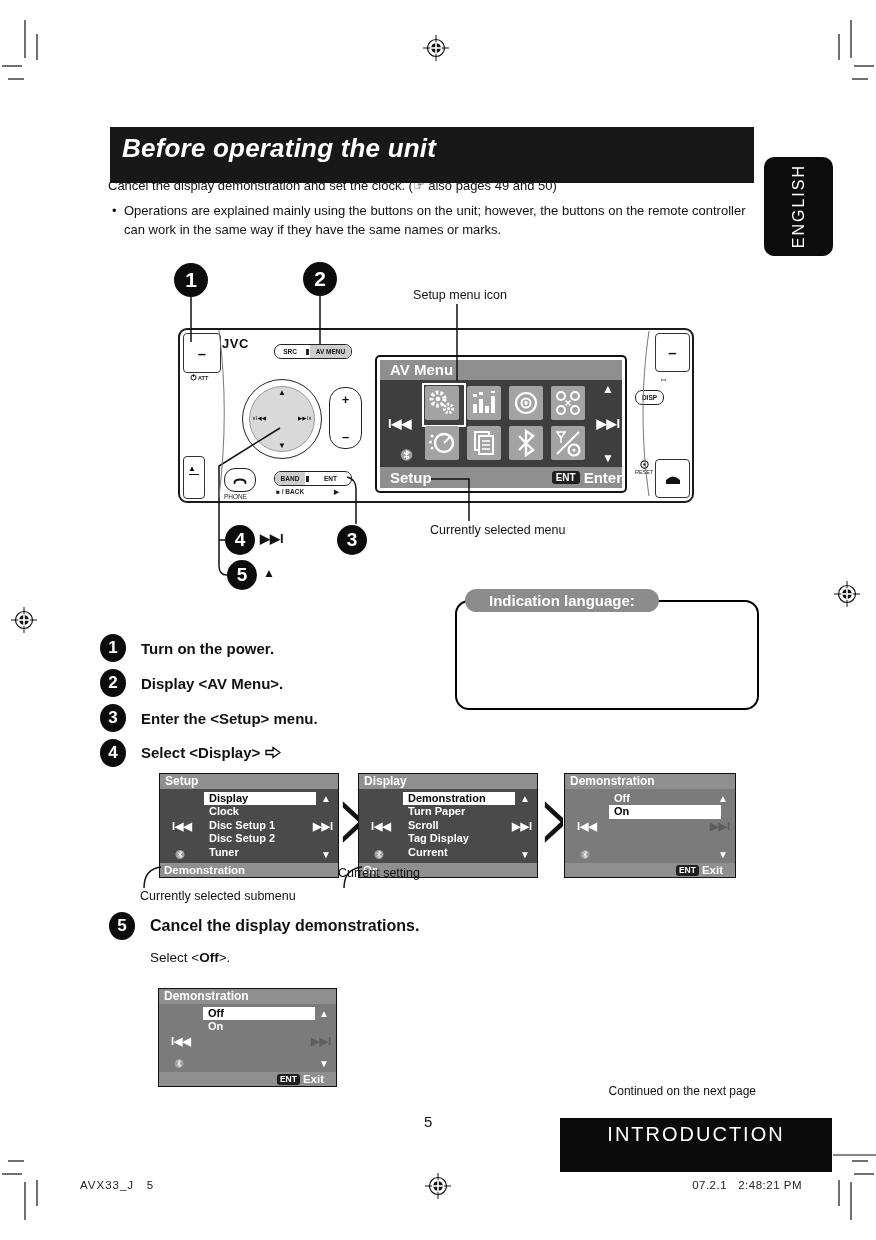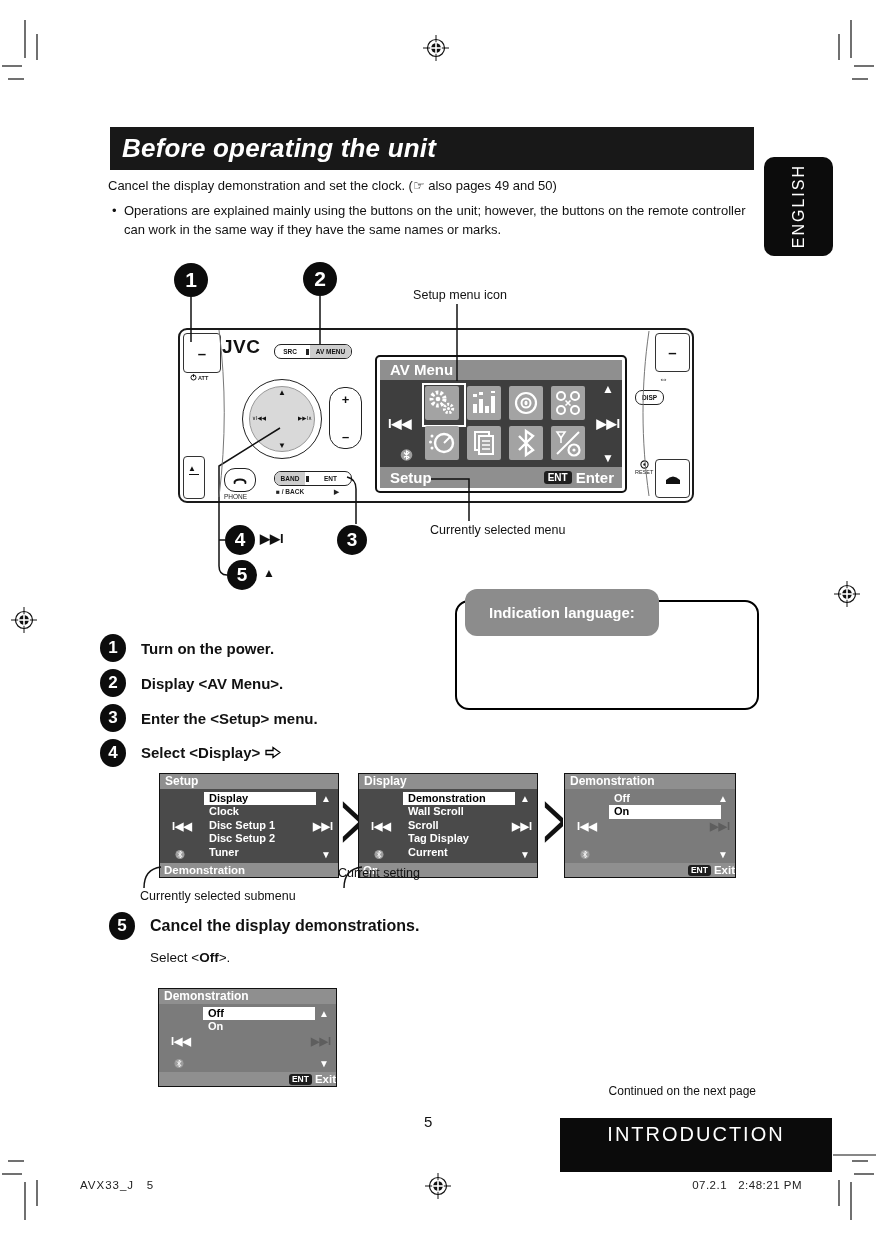--- a/index.html
+++ b/index.html
@@ -2,21 +2,21 @@
 <html><head>
 <meta charset="utf-8">
 <style>
   html,body{margin:0;padding:0;}
   body{width:876px;height:1240px;position:relative;background:#fff;overflow:hidden;
        font-family:"Liberation Sans",sans-serif;color:#111;}
   .abs{position:absolute;}
   .pre{white-space:pre;}
 
   
-  .title-bar{left:110px;top:127px;width:644px;height:43px;background:#181818;}
+  .title-bar{left:110px;top:127px;width:644px;height:56px;background:#181818;}
   .title-bar span{display:block;padding:6px 0 0 12px;color:#fff;font-size:26px;font-weight:bold;font-style:italic;letter-spacing:0.2px;}
   .english-tab{left:764px;top:157px;width:69px;height:99px;background:#0c0c0c;border-radius:10px;display:flex;align-items:center;justify-content:center;}
   .english-tab span{writing-mode:vertical-rl;transform:rotate(180deg);color:#fff;font-size:16px;letter-spacing:2px;}
   .intro{left:108px;top:177px;width:652px;font-size:13px;line-height:18px;}
   .bullet-row{left:112px;top:201px;width:650px;display:flex;font-size:13px;line-height:19px;}
   .bullet-dot{flex:0 0 12px;}
   .footer-note{left:500px;top:1084px;width:256px;text-align:right;font-size:12px;font-weight:normal;}
   .page-num{left:424px;top:1113px;font-size:15px;}
   .section-bar{left:560px;top:1118px;width:272px;height:54px;background:#0b0b0b;}
   .section-bar span{display:block;text-align:center;padding-top:5px;color:#fff;font-size:20px;letter-spacing:2px;}
@@ -32,28 +32,28 @@
 
   .ann{font-size:12.5px;color:#111;}
 
   
   .step-text{font-size:15px;font-weight:bold;}
   .step4{display:flex;align-items:center;gap:5px;}
   .arrow-svg{flex:0 0 auto;}
 
   
   .info-box{left:455px;top:600px;width:300px;height:106px;border:2px solid #000;border-radius:14px;}
-  .info-pill{position:absolute;top:-13px;left:8px;height:23px;line-height:23px;padding:12px 24px;background:#8c8c8c;border-radius:12px;color:#fff;font-size:15px;font-weight:bold;}
+  .info-pill{position:absolute;top:-13px;left:8px;height:23px;line-height:23px;padding:0 24px;background:#8c8c8c;border-radius:12px;color:#fff;font-size:15px;font-weight:bold;}
   .info-body{padding:16px 10px 0 12px;font-size:12.6px;font-weight:bold;line-height:20px;}
 
   
   .unit{left:178px;top:328px;width:512px;height:171px;border:2px solid #1a1a1a;border-radius:9px;background:#fff;}
   .unit .abs{position:absolute;}
   .corner-btn{border:1.5px solid #333;border-radius:4px;background:#fff;display:flex;align-items:center;justify-content:center;font-weight:bold;font-size:15px;}
-  .brand{font-size:19px;font-weight:bold;letter-spacing:0.5px;}
+  .brand{font-size:13px;font-weight:bold;letter-spacing:0.5px;}
   .pill{display:flex;border:1.2px solid #222;border-radius:7px;overflow:hidden;height:13px;background:#fff;}
   .pill .seg{display:flex;align-items:center;justify-content:center;font-size:6.5px;font-weight:bold;color:#111;}
   .pill .seg-a{flex:0 0 30px;}
   .pill .seg-b{flex:1;}
   .pill .gray{background:#cdcdcd;}
   .pill .dot{flex:0 0 5px;display:flex;align-items:center;justify-content:center;}
   .pill .dot i{display:block;width:3px;height:6px;background:#222;}
   .dial{width:78px;height:78px;border:1.5px solid #222;border-radius:50%;background:#fff;}
   .dial-inner{position:absolute;left:6px;top:6px;width:64px;height:64px;border-radius:50%;background:#d9d9d9;border:1px solid #999;}
   .dial .d-up{position:absolute;left:50%;top:8px;transform:translateX(-50%);font-size:8px;}
@@ -80,39 +80,39 @@
   .tile svg{display:block;width:34px;height:34px;}
   .sel-box{position:absolute;left:42px;top:3px;width:40px;height:40px;border:2px solid #fff;}
   .av-prev{position:absolute;left:8px;top:36px;color:#fff;font-size:13px;font-weight:bold;}
   .av-next{position:absolute;right:2px;top:36px;color:#fff;font-size:13px;font-weight:bold;}
   .av-up{position:absolute;right:8px;top:2px;color:#fff;font-size:12px;}
   .av-dn{position:absolute;right:8px;bottom:2px;color:#fff;font-size:12px;}
   .av-bt{position:absolute;left:20px;bottom:5px;}
   .av-foot{height:21px;background:#8f8f8f;display:flex;align-items:center;}
   .av-foot .fl{color:#fff;font-size:15px;font-weight:bold;padding-left:10px;flex:1;}
   .ent-badge{background:#1e1e1e;color:#fff;font-size:10px;font-weight:bold;border-radius:3px;padding:1px 4px;margin-right:4px;}
-  .av-foot .fr{color:#fff;font-size:15px;font-weight:bold;padding-right:8px;}
+  .av-foot .fr{color:#fff;font-size:15px;font-weight:bold;}
 
   
   .scr{border:1.5px solid #111;box-sizing:border-box;display:flex;flex-direction:column;background:#fff;}
   .scr-h{height:15px;background:#8f8f8f;color:#fff;font-size:12px;font-weight:bold;line-height:15px;padding-left:5px;}
   .scr-b{flex:1;background:#4a4a4a;position:relative;padding-top:3px;box-sizing:border-box;}
   .scr.light .scr-b{background:#7b7b7b;}
   .row{height:13.4px;line-height:13.4px;font-size:11px;font-weight:bold;color:#fff;padding-left:49px;}
   .row.sel{background:#fff;color:#000;padding-left:5px;margin-left:44px;width:107px;}
   .pv{position:absolute;left:12px;top:31px;color:#fff;font-size:11px;font-weight:bold;}
   .nx{position:absolute;right:5px;top:31px;color:#fff;font-size:11px;font-weight:bold;}
   .nx.dim{color:#5e5e5e;}
   .up{position:absolute;right:7px;top:4px;color:#fff;font-size:10px;}
   .dn{position:absolute;right:7px;bottom:3px;color:#fff;font-size:10px;}
   .bt-pos{position:absolute;left:15px;bottom:3px;}
   .scr-f{height:14px;background:#8f8f8f;display:flex;align-items:center;}
   .scr-f .fl{color:#fff;font-size:11.5px;font-weight:bold;padding-left:4px;flex:1;}
   .scr-f .badge{background:#1e1e1e;color:#fff;font-size:8.5px;font-weight:bold;border-radius:3px;padding:0 3px;height:11px;line-height:11px;margin-right:3px;}
-  .scr-f .fr{color:#fff;font-size:11.5px;font-weight:bold;padding-right:0;}
+  .scr-f .fr{color:#fff;font-size:11.5px;font-weight:bold;padding-right:12px;}
   .chev{font-size:44px;line-height:80px;transform:scaleY(1.85) scaleX(0.85);color:#111;}
 
   svg{display:block;}
   .overlay{left:0;top:0;width:876px;height:1240px;pointer-events:none;}
 </style>
 </head>
 <body>
 
 <div class="abs" style="left:423px;top:35px">
   <svg width="26" height="26" viewBox="0 0 26 26">
@@ -405,21 +405,21 @@
     <span class="fl">Demonstration</span>
   </div>
 </div>
 
 <div class="abs chev" style="left:339px;top:781px">&gt;</div>
 
 <div class="abs scr" style="left:358px;top:773px;width:180px;height:105px">
   <div class="scr-h">Display</div>
   <div class="scr-b">
     <div class="row sel">Demonstration</div>
-    <div class="row">Wall Scroll</div>
+    <div class="row">Turn Paper</div>
     <div class="row">Scroll</div>
     <div class="row">Tag Display</div>
     <div class="row">Current</div>
     <span class="pv">I◀◀</span>
     <span class="nx">▶▶I</span>
     <span class="up">▲</span>
     <span class="dn">▼</span>
     <span class="bt-pos">
         <svg width="10" height="11" viewBox="0 0 12 14">
           <circle cx="6" cy="7" r="5.8" fill="#9d9d9d"></circle>

